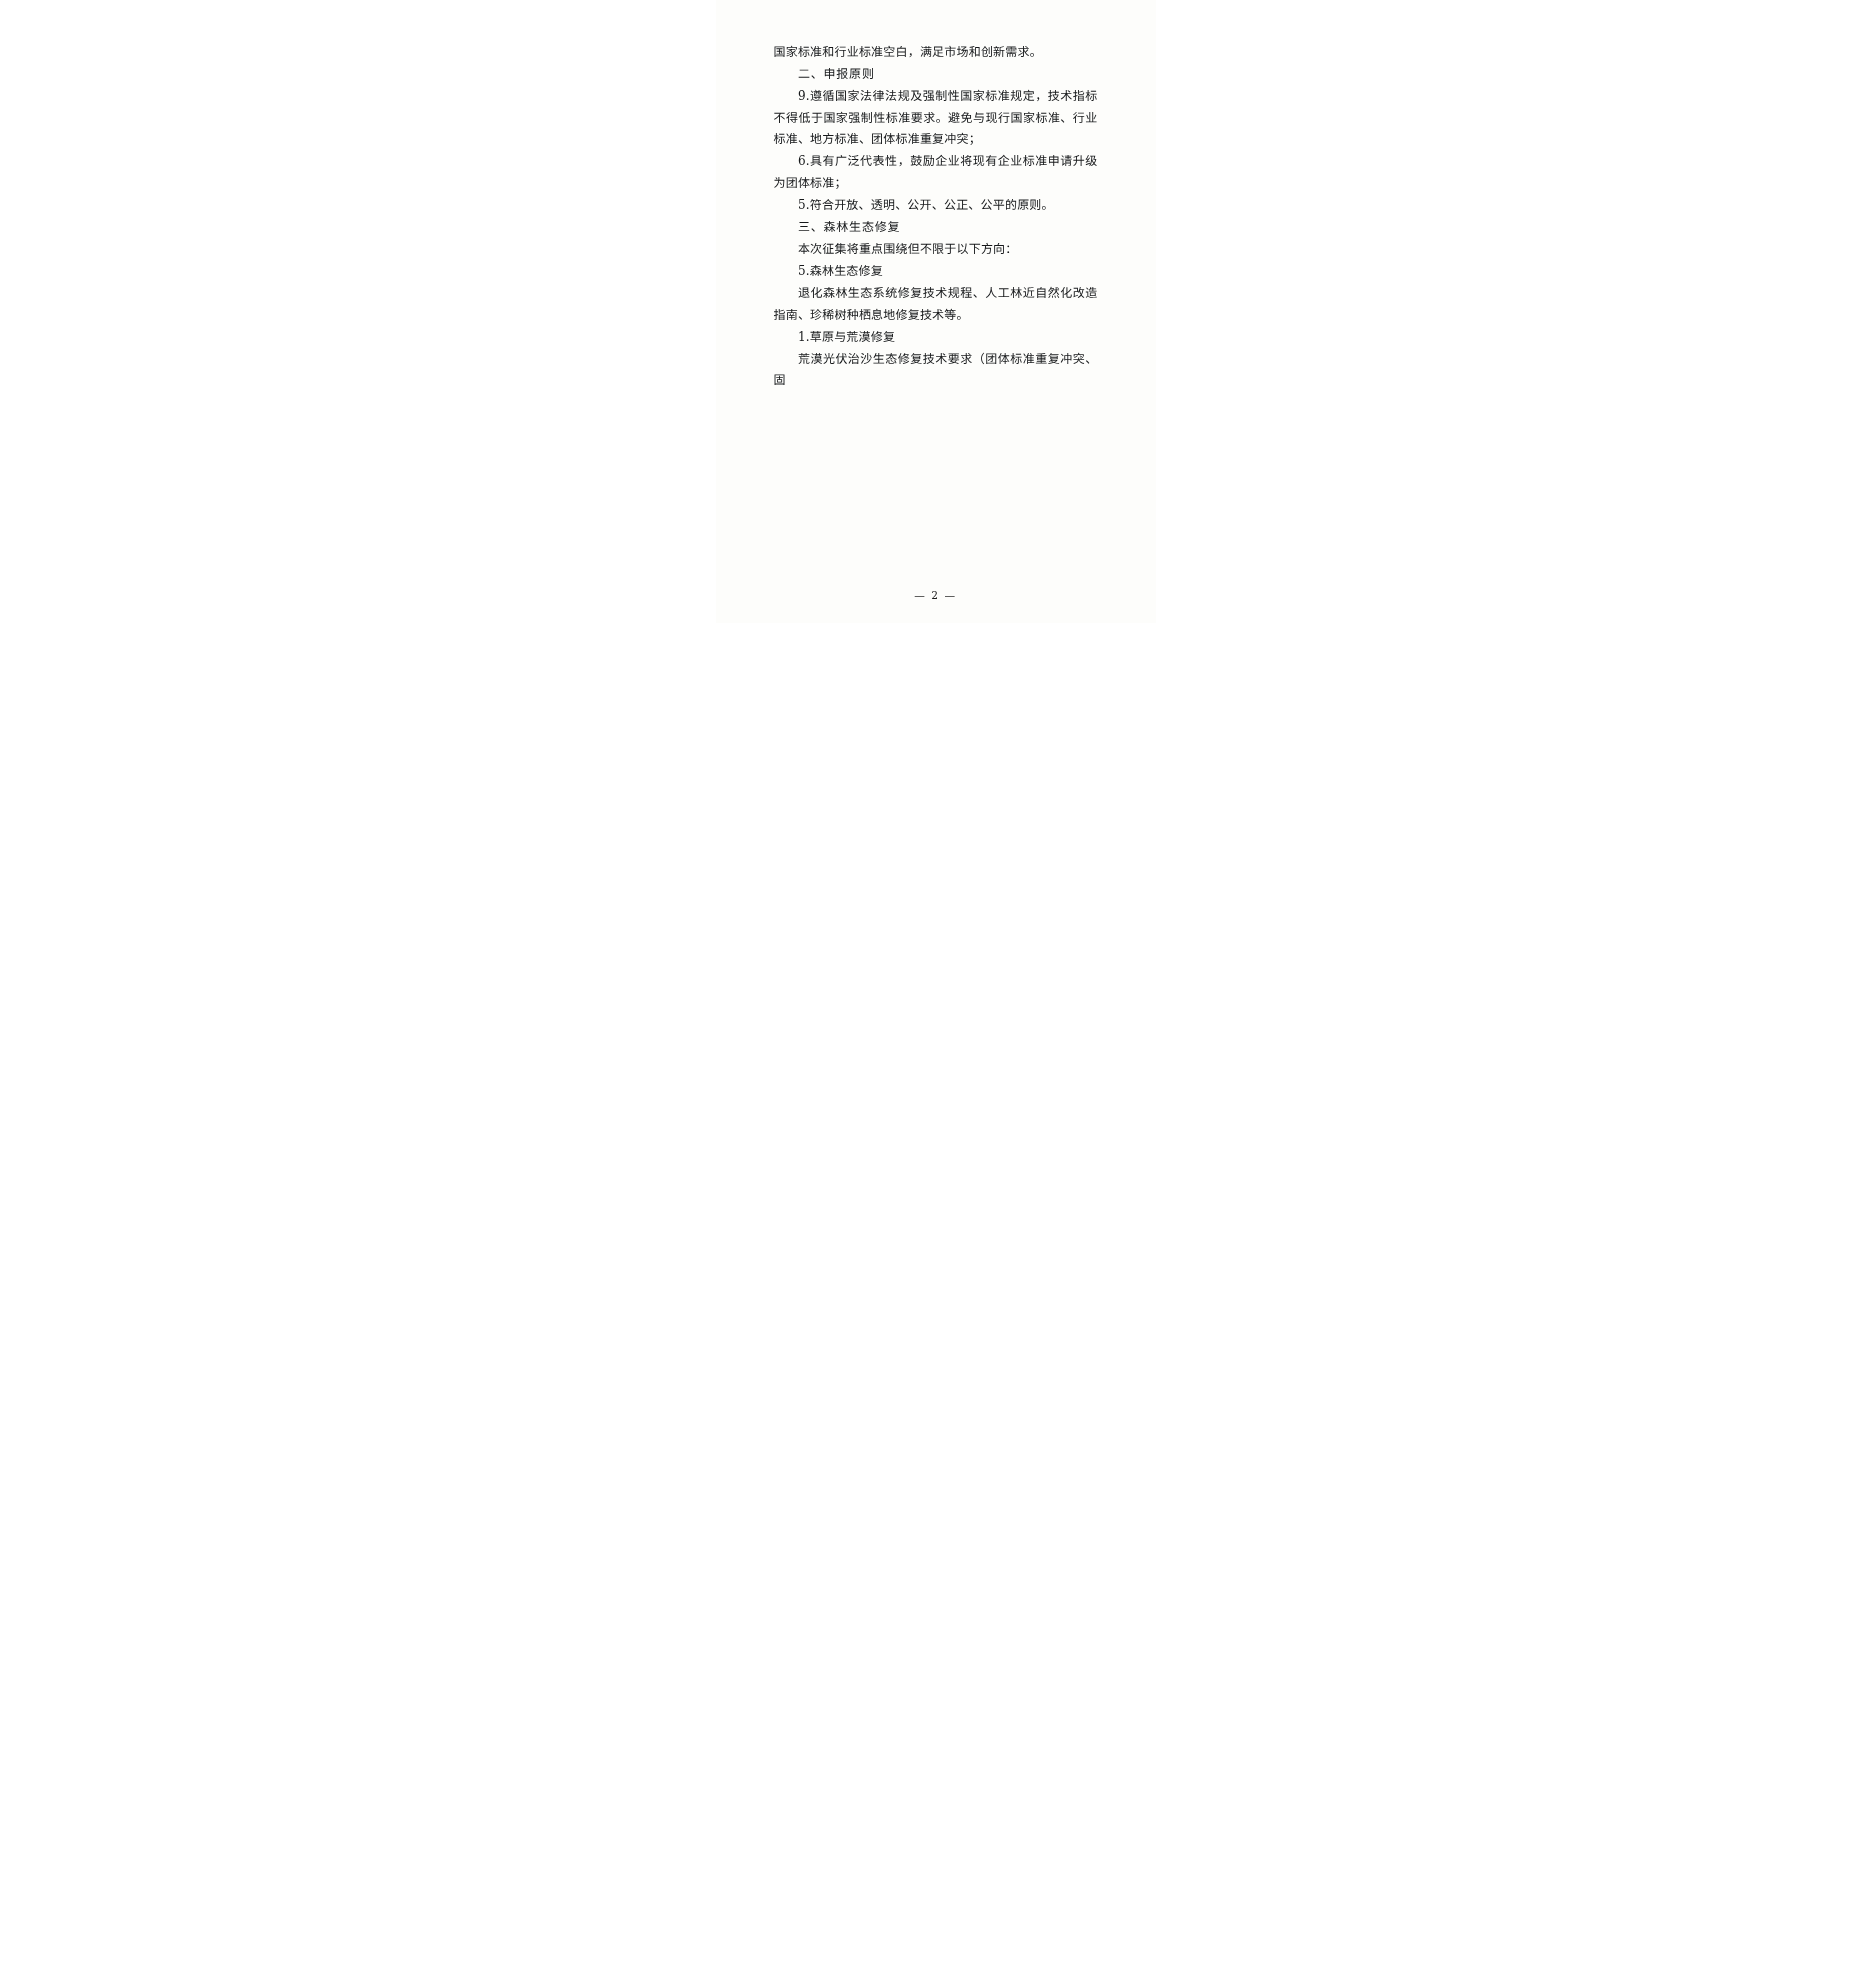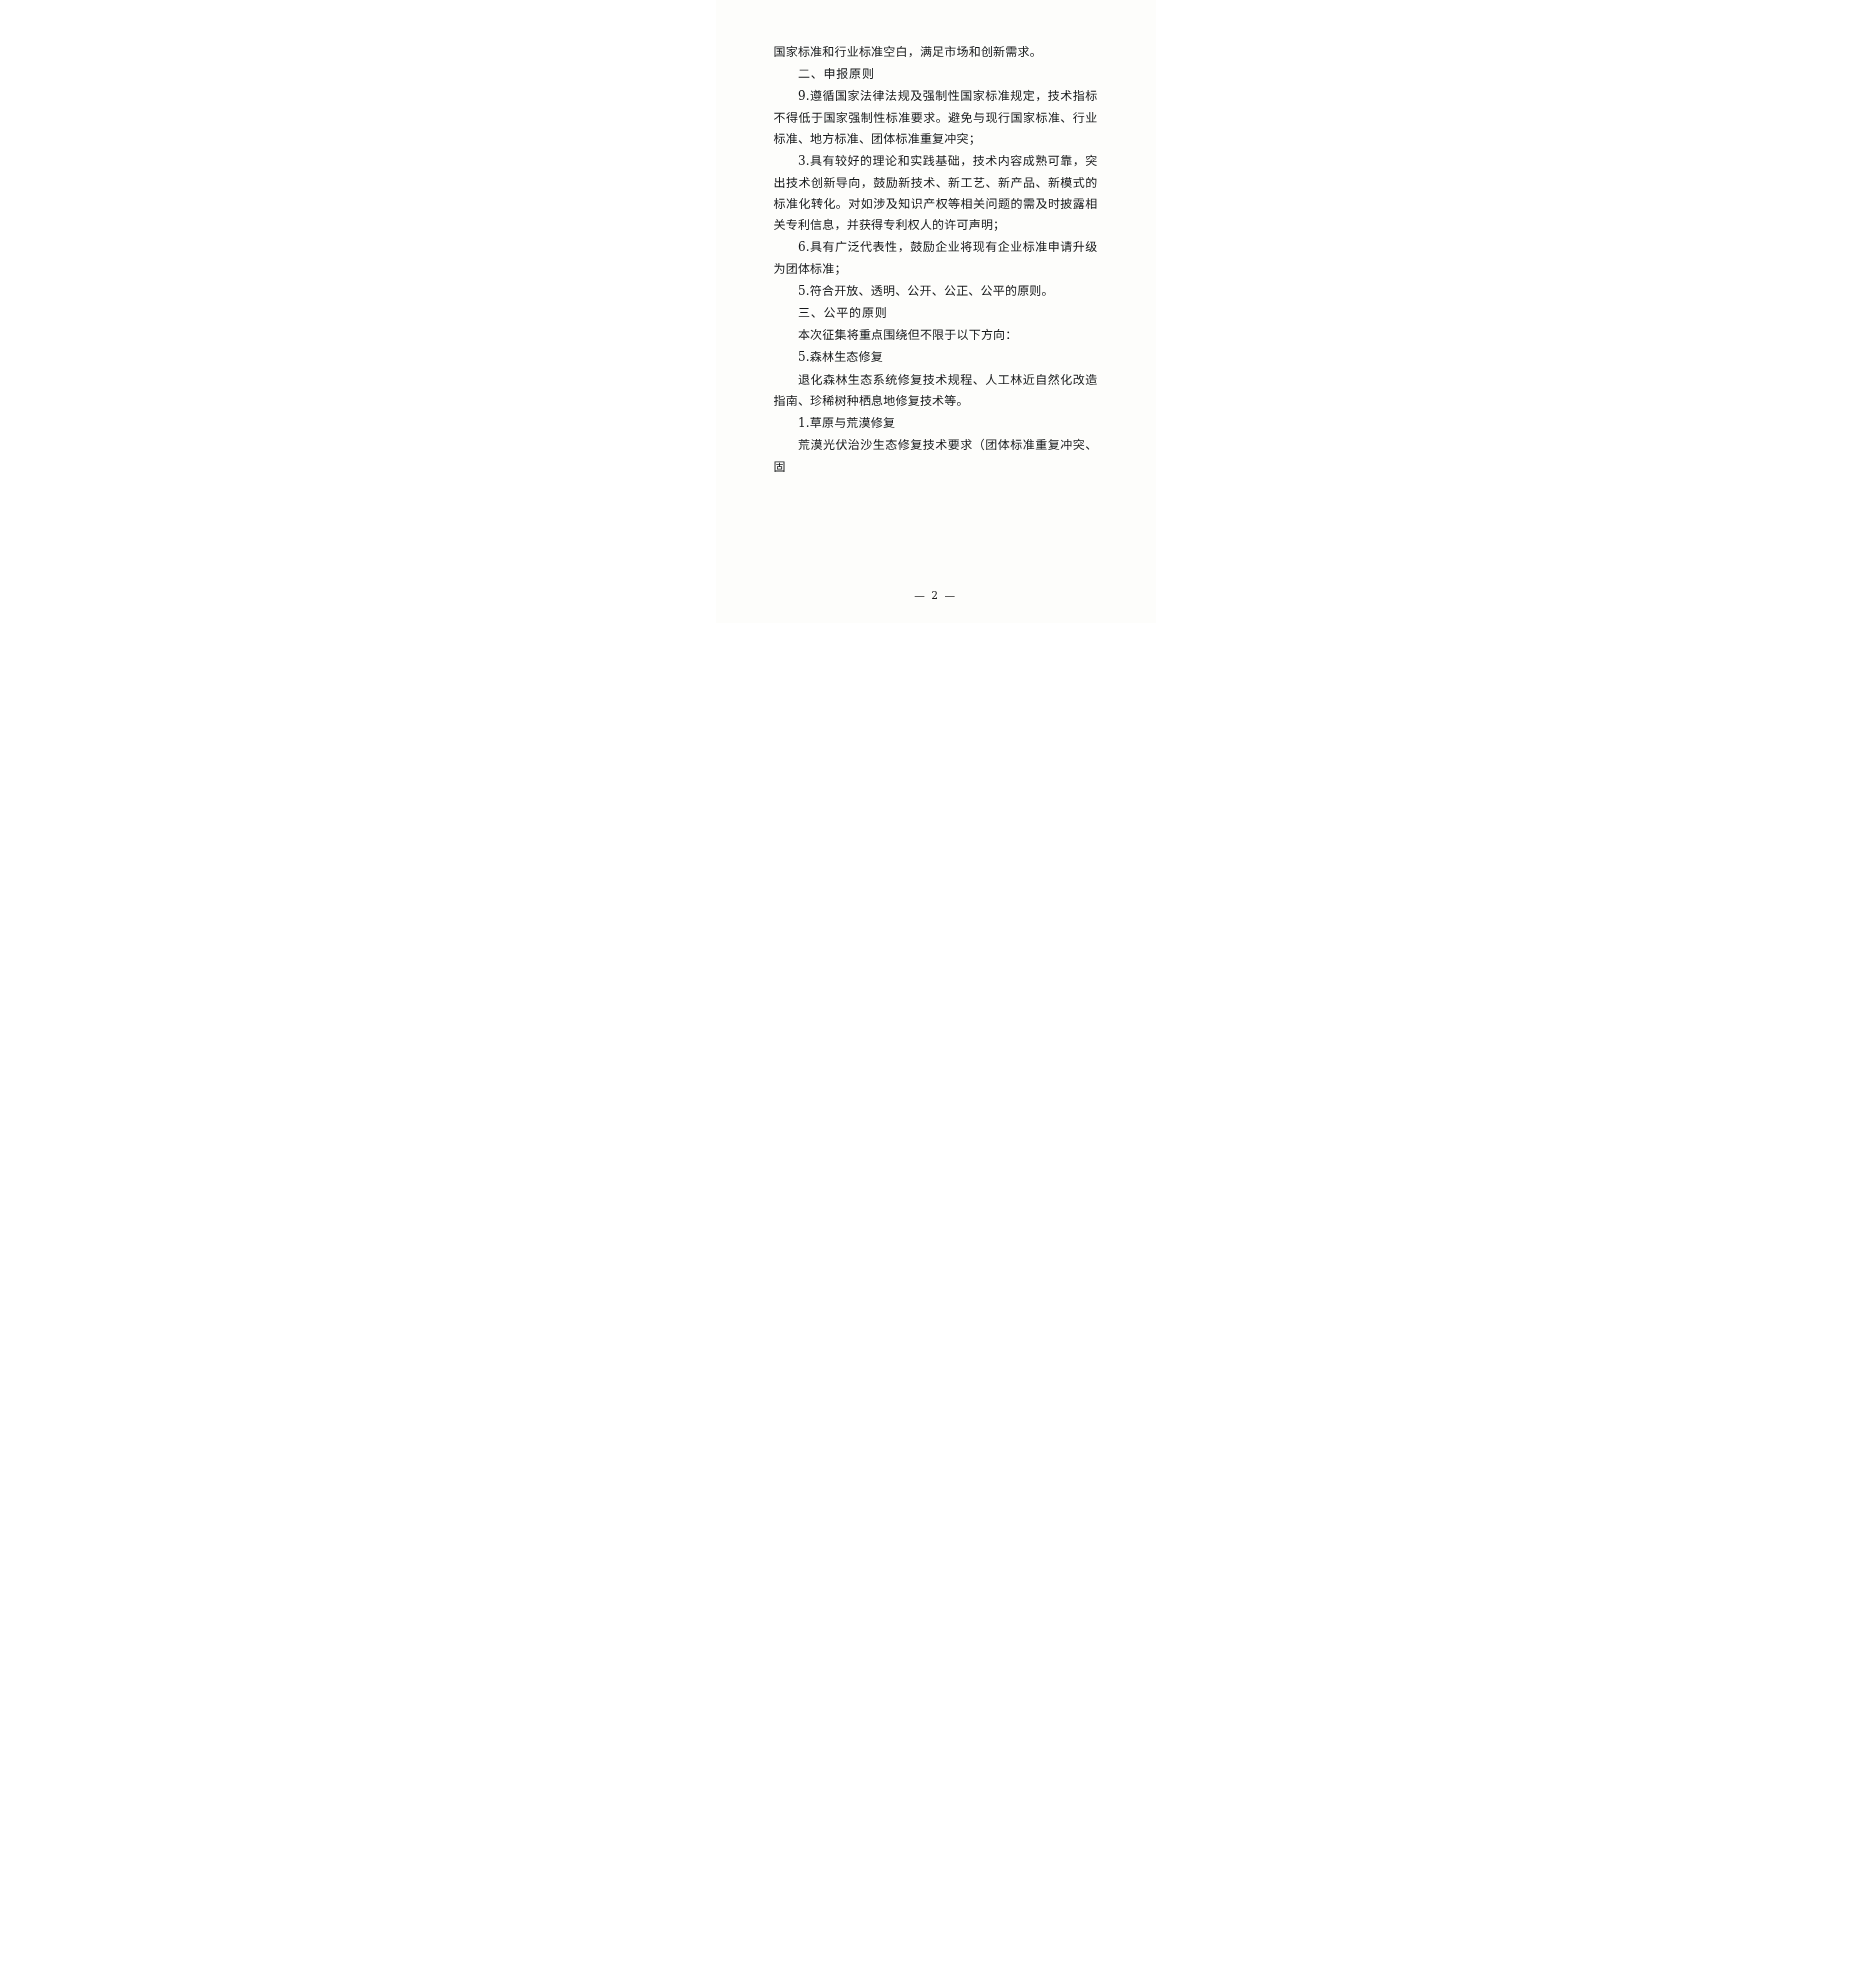--- a/index.html
+++ b/index.html
@@ -63,27 +63,26 @@
 <div class="page">
   <div class="doc-body">
 
     <p class="p">国家标准和行业标准空白，满足市场和创新需求。</p>
 
     <p class="heading">二、申报原则</p>
 
     <p class="p-indent">9.遵循国家法律法规及强制性国家标准规定，技术指标不得低于国家强制性标准要求。避免与现行国家标准、行业标准、地方标准、团体标准重复冲突；</p>
 
 
-    <p class="p-indent">3.具有较好的理论和实践基础，技术内容成熟可靠，突出技术创新导向，鼓励新技术、新工艺、新产品、新模式的标准化转化。对如涉及知识产权等相关问题的需及时披露相关专利信息，并获得专利权人的许可声明；</p>
 
     <p class="p-indent">6.具有广泛代表性，鼓励企业将现有企业标准申请升级为团体标准；</p>
 
     <p class="p-indent">5.符合开放、透明、公开、公正、公平的原则。</p>
 
-    <p class="heading">三、公平的原则</p>
+    <p class="heading">三、森林生态修复</p>
 
     <p class="p-indent">本次征集将重点围绕但不限于以下方向：</p>
 
     <p class="p-indent">5.森林生态修复</p>
 
     <p class="p-indent">退化森林生态系统修复技术规程、人工林近自然化改造指南、珍稀树种栖息地修复技术等。</p>
 
     <p class="p-indent">1.草原与荒漠修复</p>
 
     <p class="p-indent">荒漠光伏治沙生态修复技术要求（团体标准重复冲突、固</p>

